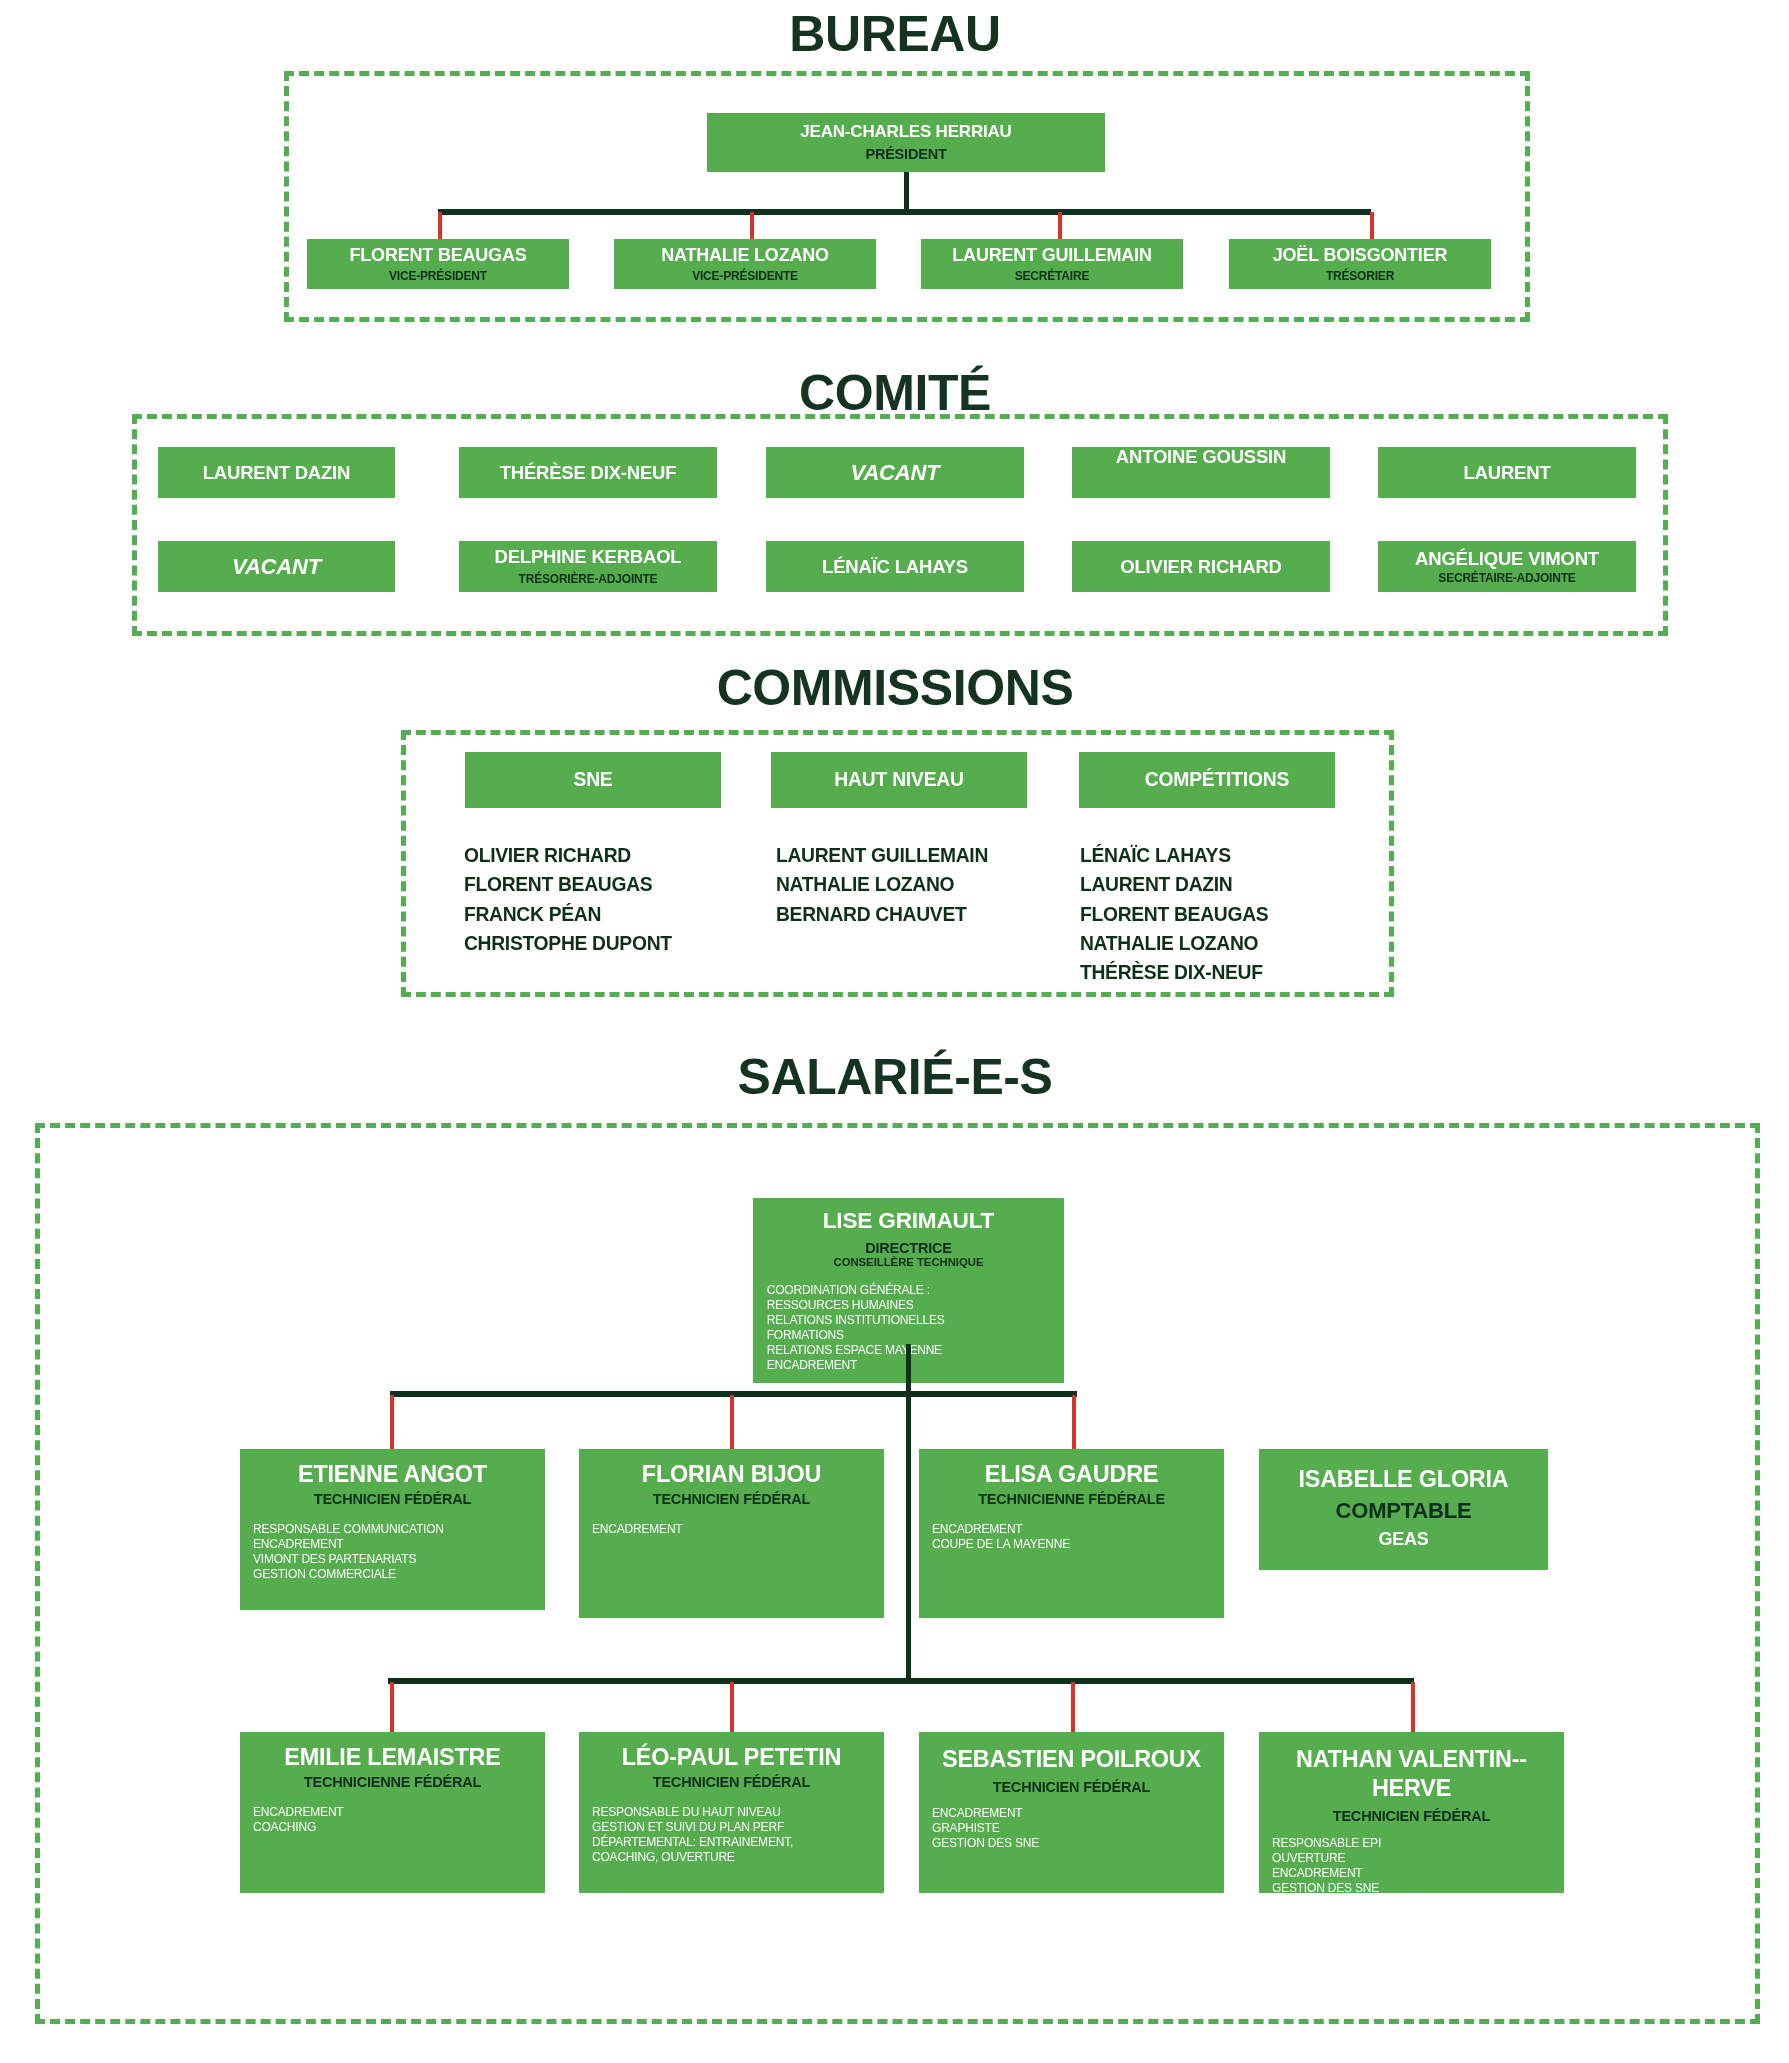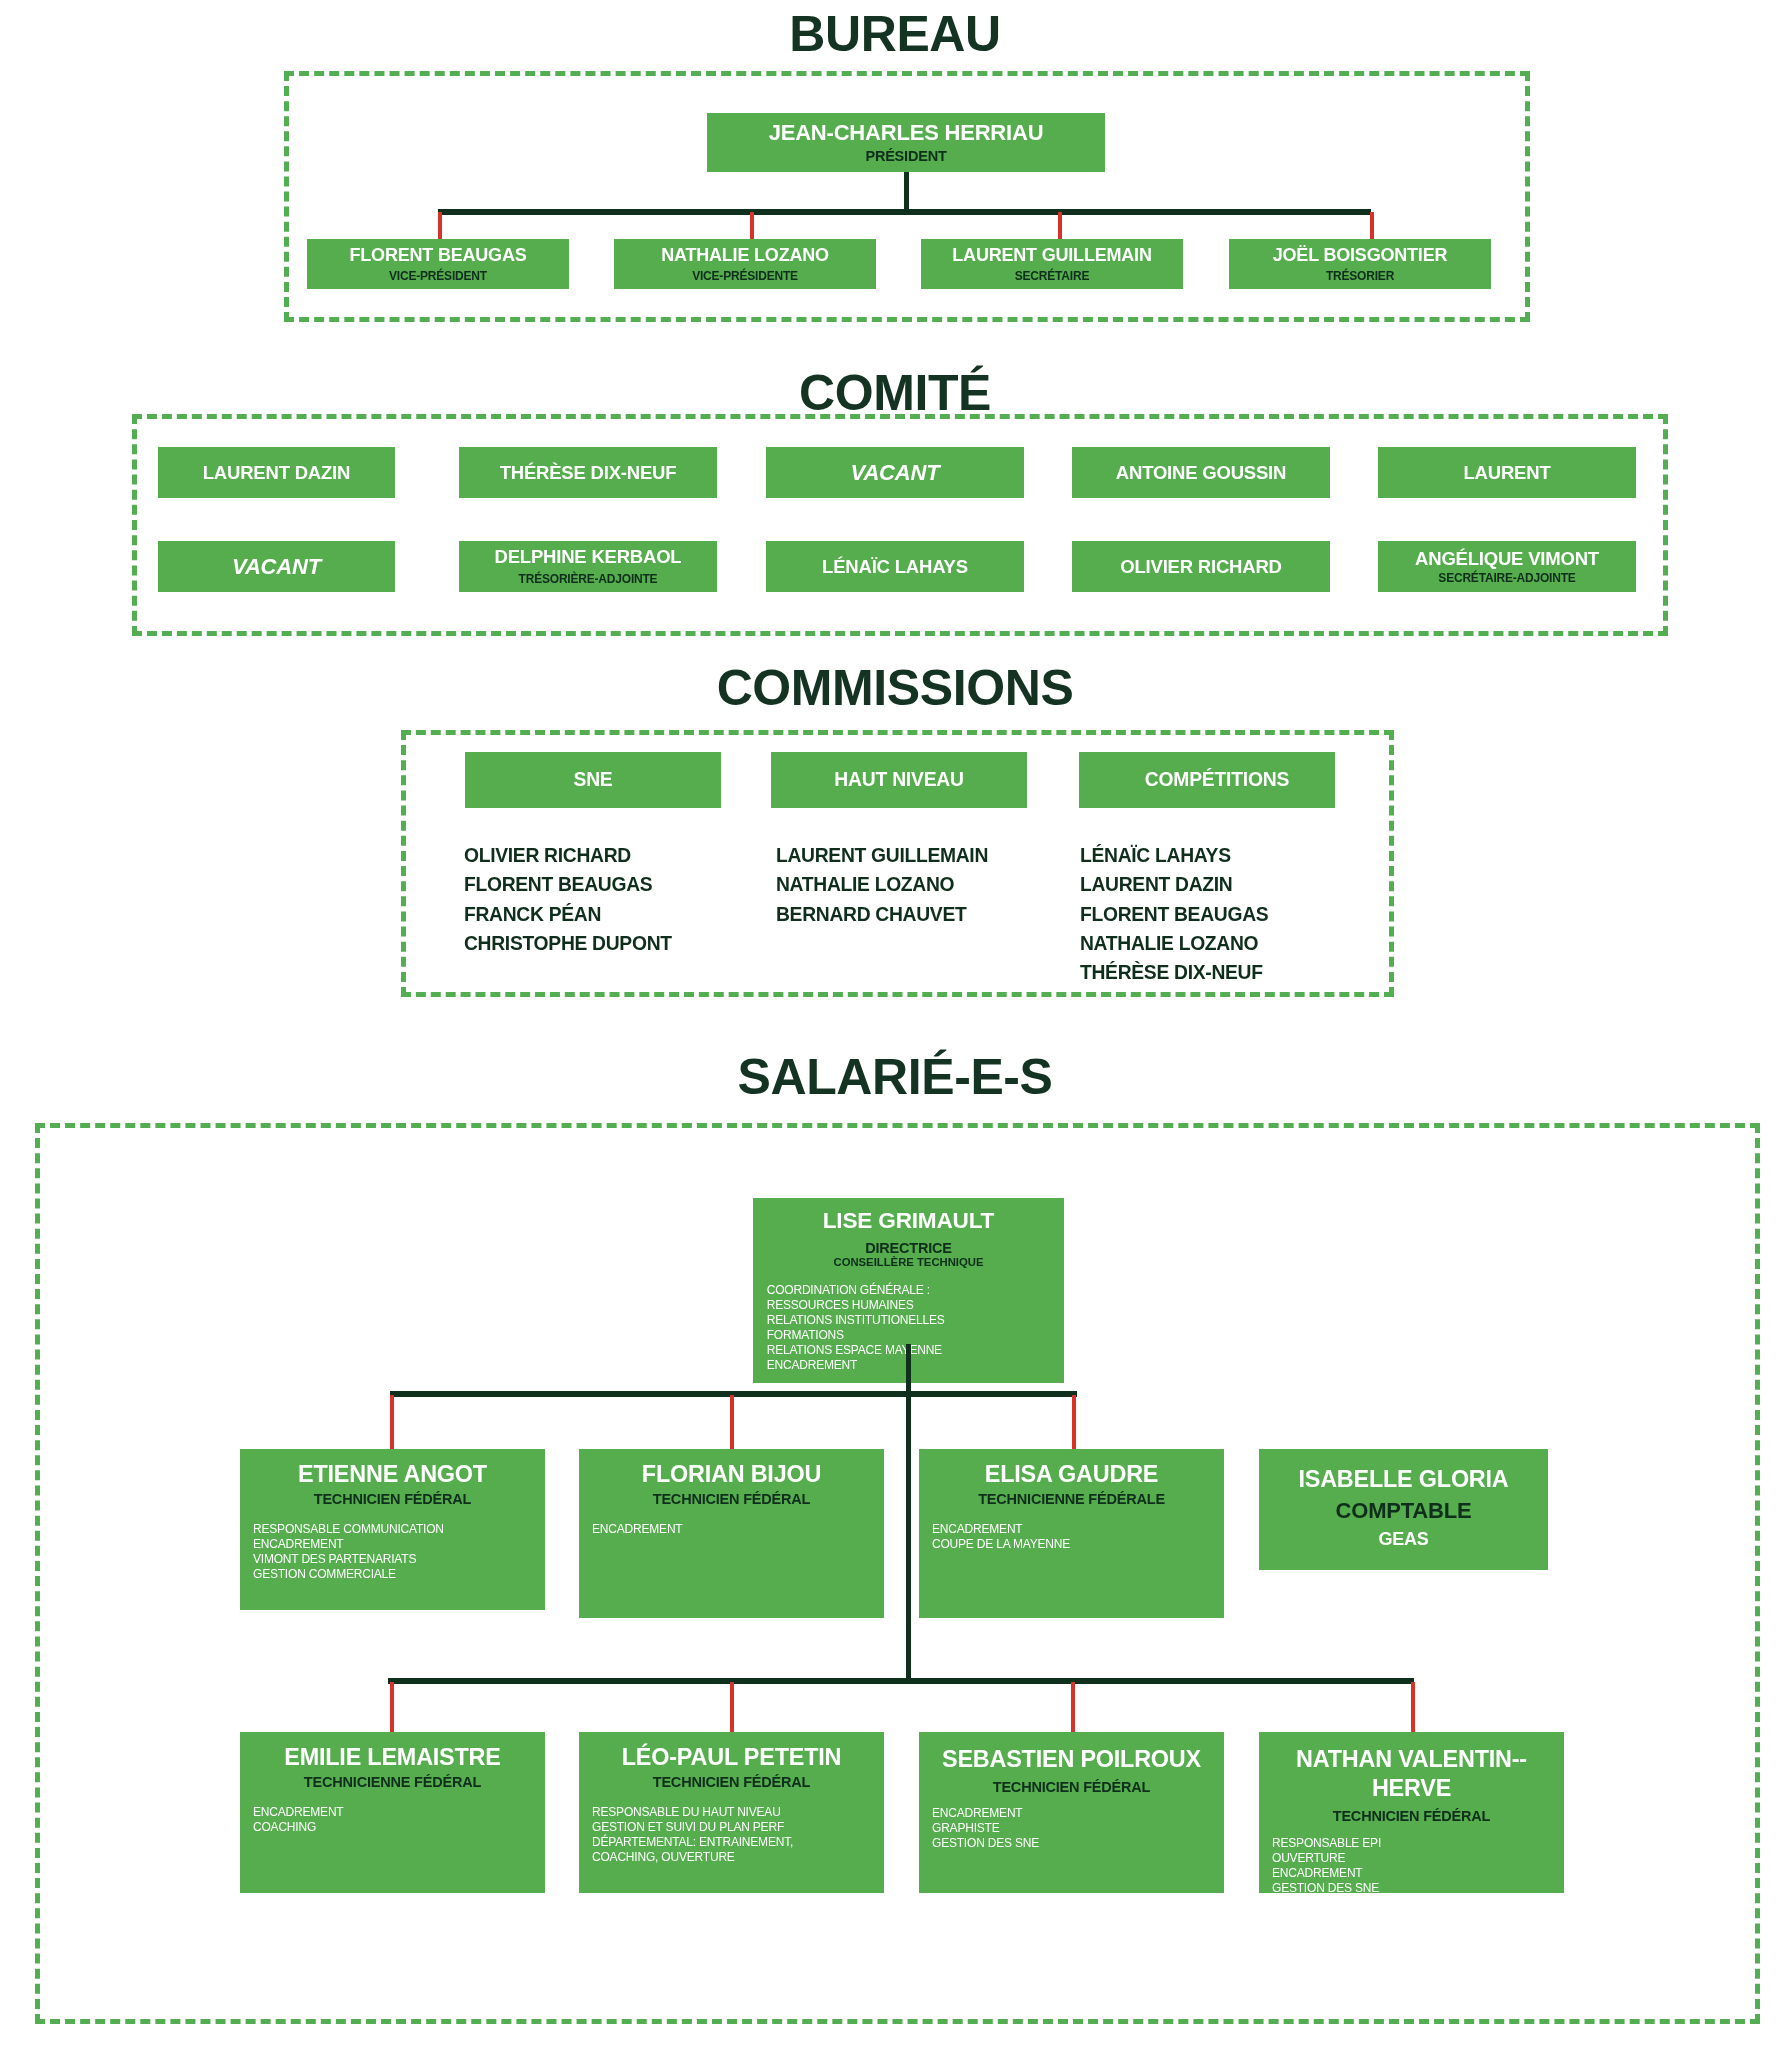--- a/index.html
+++ b/index.html
@@ -82,21 +82,21 @@
 </head>
 <body>
 
 <div id="root">
 
   <div class="section-title" style="top:4.8px; left:0; font-size:50px;">BUREAU</div>
 
   <div class="dashed-box" style="left:284px; top:71px; width:1246px; height:251px;"></div>
 
   <div class="node" style="left:707px; top:113px; width:398px; height:59px; justify-content:center;">
-    <div class="nm" style="font-size:22px;">JEAN-CHARLES HERRIAU</div>
+    <div class="nm" style="font-size:17px;">JEAN-CHARLES HERRIAU</div>
     <div class="rl" style="font-size:14.5px; margin-top:5.6px;">PRÉSIDENT</div>
   </div>
 
   <div class="cx-v" style="left:904px; top:172px; height:39px;"></div>
   <div class="cx-h" style="left:438px; top:209px; width:933px;"></div>
   <div class="cx-r" style="left:438px; top:212px; height:33px;"></div>
   <div class="cx-r" style="left:750px; top:212px; height:33px;"></div>
   <div class="cx-r" style="left:1058px; top:212px; height:33px;"></div>
   <div class="cx-r" style="left:1370px; top:212px; height:33px;"></div>
 
@@ -123,21 +123,21 @@
 
   <div class="node" style="left:158px; top:447px; width:237px; height:51px; justify-content:center;">
     <div class="nm" style="font-size:18.5px;">LAURENT DAZIN</div>
   </div>
   <div class="node" style="left:459px; top:447px; width:258px; height:51px; justify-content:center;">
     <div class="nm" style="font-size:18.5px;">THÉRÈSE DIX-NEUF</div>
   </div>
   <div class="node vacant" style="left:766px; top:447px; width:258px; height:51px; justify-content:center;">
     <div class="nm" style="font-size:22px;">VACANT</div>
   </div>
-  <div class="node" style="left:1072px; top:447px; width:258px; height:51px; justify-content:center;">
+  <div class="node" style="left:1072px; top:447px; width:258px; height:51px; justify-content:flex-start;">
     <div class="nm" style="font-size:18.5px;">ANTOINE GOUSSIN</div>
   </div>
   <div class="node" style="left:1378px; top:447px; width:258px; height:51px; justify-content:center;">
     <div class="nm" style="font-size:18.5px;">LAURENT</div>
   </div>
 
   <div class="node vacant" style="left:158px; top:541px; width:237px; height:51px; justify-content:center;">
     <div class="nm" style="font-size:22px;">VACANT</div>
   </div>
   <div class="node" style="left:459px; top:541px; width:258px; height:51px; justify-content:center;">

